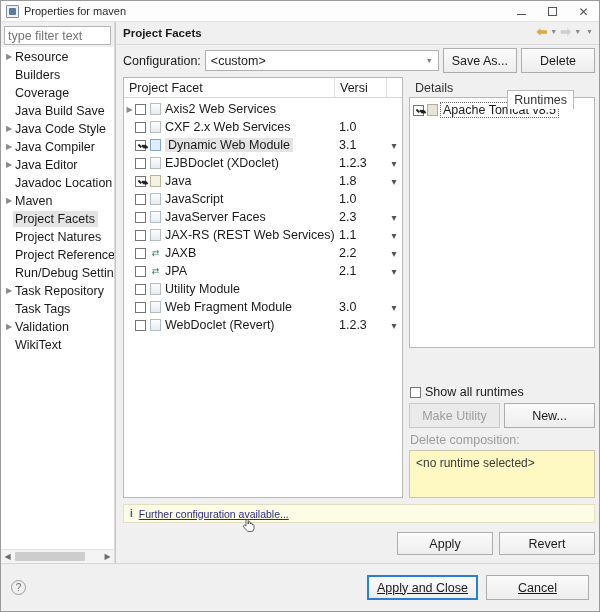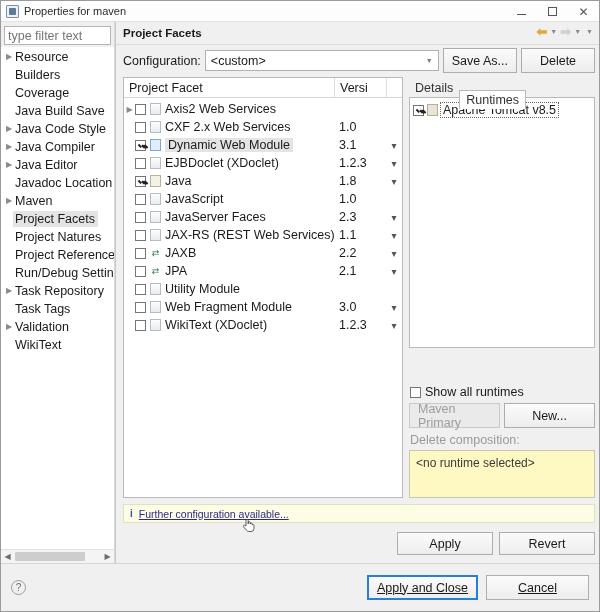--- a/index.html
+++ b/index.html
@@ -186,21 +186,21 @@
   .frow .ficon.web { background:#dfeeff; border-color:#7fa7cc; }
   .frow .ficon.java { background:#f4f2e4; border-color:#b9b294; }
   .frow .ficon.arrow { background:none; border:none; color:#2d7f4e; font-size:9px; text-align:center; line-height:12px; }
   .frow .fname { flex:1; min-width:0; overflow:hidden; white-space:nowrap; }
   .frow.selected .fname > span { background:#e4e4e4; padding:1px 3px; }
   .frow .fver { width:52px; min-width:52px; padding-left:5px; }
   .frow .fx { width:16px; min-width:16px; text-align:center; color:#555; font-size:10px; }
 
   
   .detail-pane { width: 186px; min-width:186px; display:flex; flex-direction:column; }
-  .tabs { display:flex; height:20px; align-items:flex-end; }
+  .tabs { display:flex; height:20px; align-items:flex-end;gap:48px; }
   .tab {
     padding: 2px 6px 2px 6px; font-size:12.5px;
     background: #f0f0f0; color:#333;
   }
   .tab.active { background:#ffffff; border:1px solid #b9b9b9; border-bottom:none; position:relative; top:12px; }
   .runtime-list {
     flex: 1; background:#fff; border:1px solid #b9b9b9;
     padding: 4px 3px; min-height:0;
   }
   .rt-item { display:flex; align-items:center; height:16px; font-size:12.5px; }
@@ -509,21 +509,21 @@
               <span class="ficon doc"></span>
               <span class="fname"><span>Web Fragment Module</span></span>
               <span class="fver">3.0</span>
               <span class="fx">▾</span>
             </div>
 
             <div class="frow">
               <span class="twisty"></span>
               <span class="cbox"></span>
               <span class="ficon doc"></span>
-              <span class="fname"><span>WikiText (XDoclet)</span></span>
+              <span class="fname"><span>WebDoclet (Revert)</span></span>
               <span class="fver">1.2.3</span>
               <span class="fx">▾</span>
             </div>
 
           </div>
         </div>
 
         <div class="detail-pane">
           <div class="tabs">
             <div class="tab">Details</div>
@@ -534,21 +534,21 @@
               <span class="cbox checked"></span>
               <span class="ricon"></span>
               <span class="rname">Apache Tomcat v8.5</span>
             </div>
           </div>
           <div class="showall">
             <span class="cbox"></span>
             <span>Show all runtimes</span>
           </div>
           <div class="rt-btn-row">
-            <div class="btn disabled">Maven Primary</div>
+            <div class="btn disabled">Make Utility</div>
             <div class="btn">New...</div>
           </div>
           <div class="rtc-label">Delete composition:</div>
           <div class="rtc-box">
             <span>&lt;no runtime selected&gt;</span>
           </div>
         </div>
 
       </div>
 

